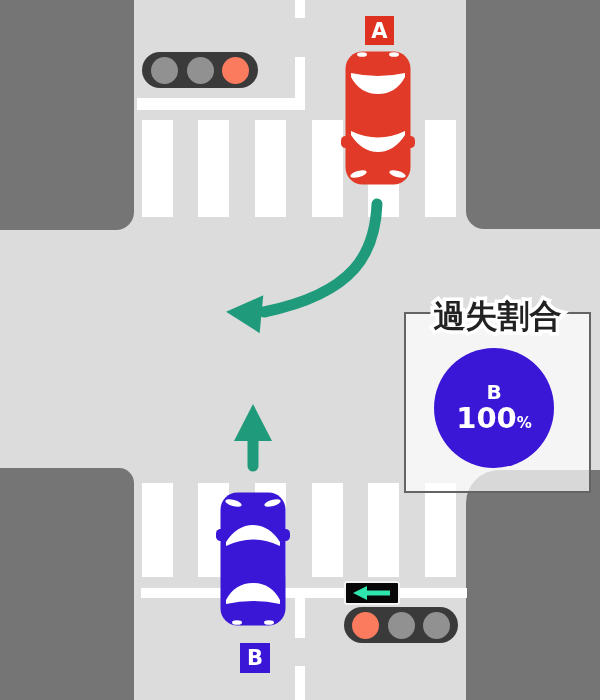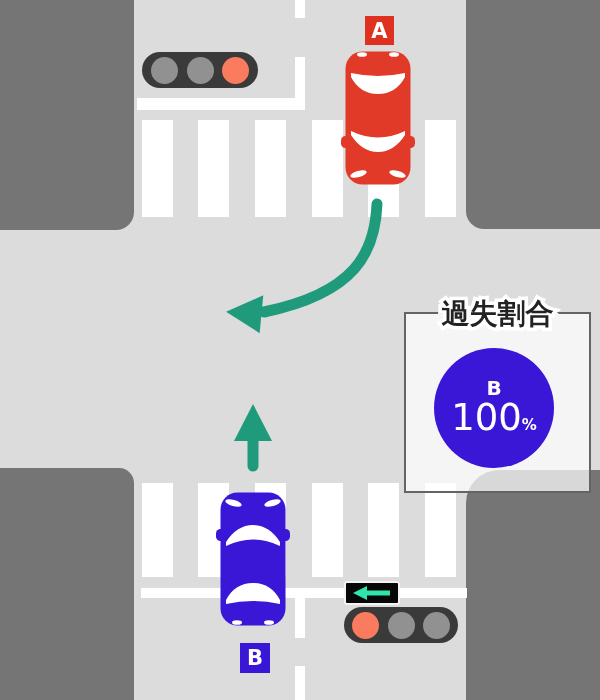--- a/index.html
+++ b/index.html
@@ -65,32 +65,32 @@
     display:flex;align-items:center;justify-content:center;
   }
 
   
   .panel{
     position:absolute;left:404px;top:312px;width:187px;height:181px;
     background:rgba(255,255,255,0.72);border:2px solid var(--panel-border);
   }
   .panel-title{
     position:absolute;left:-10px;right:-10px;top:-19px;text-align:center;
-    font-size:28px;font-weight:800;color:var(--panel-title);letter-spacing:0px;
+    font-size:32px;font-weight:800;color:var(--panel-title);letter-spacing:0px;
     -webkit-text-stroke:7px #fff;paint-order:stroke fill;
     text-shadow:-2px -2px 0 #fff,2px -2px 0 #fff,-2px 2px 0 #fff,2px 2px 0 #fff,
                 0 -3px 0 #fff,0 3px 0 #fff,-3px 0 0 #fff,3px 0 0 #fff;
   }
   .fault-circle{
     position:absolute;left:28px;top:34px;width:120px;height:120px;border-radius:50%;
     background:var(--car-b);color:#fff;display:flex;flex-direction:column;
     align-items:center;justify-content:center;line-height:1.05;
   }
   .fc-subject{font-size:20px;font-weight:bold;}
-  .fc-value{font-size:37px;font-weight:normal;text-align:center;}
+  .fc-value{font-size:29px;font-weight:bold;text-align:center;}
   .fc-unit{font-size:15px;font-weight:bold;}
 </style>
 </head>
 <body>
 
 <div id="stage">
 
   <div class="building b-tl"></div>
   <div class="building b-tr"></div>
   <div class="building b-bl"></div>

